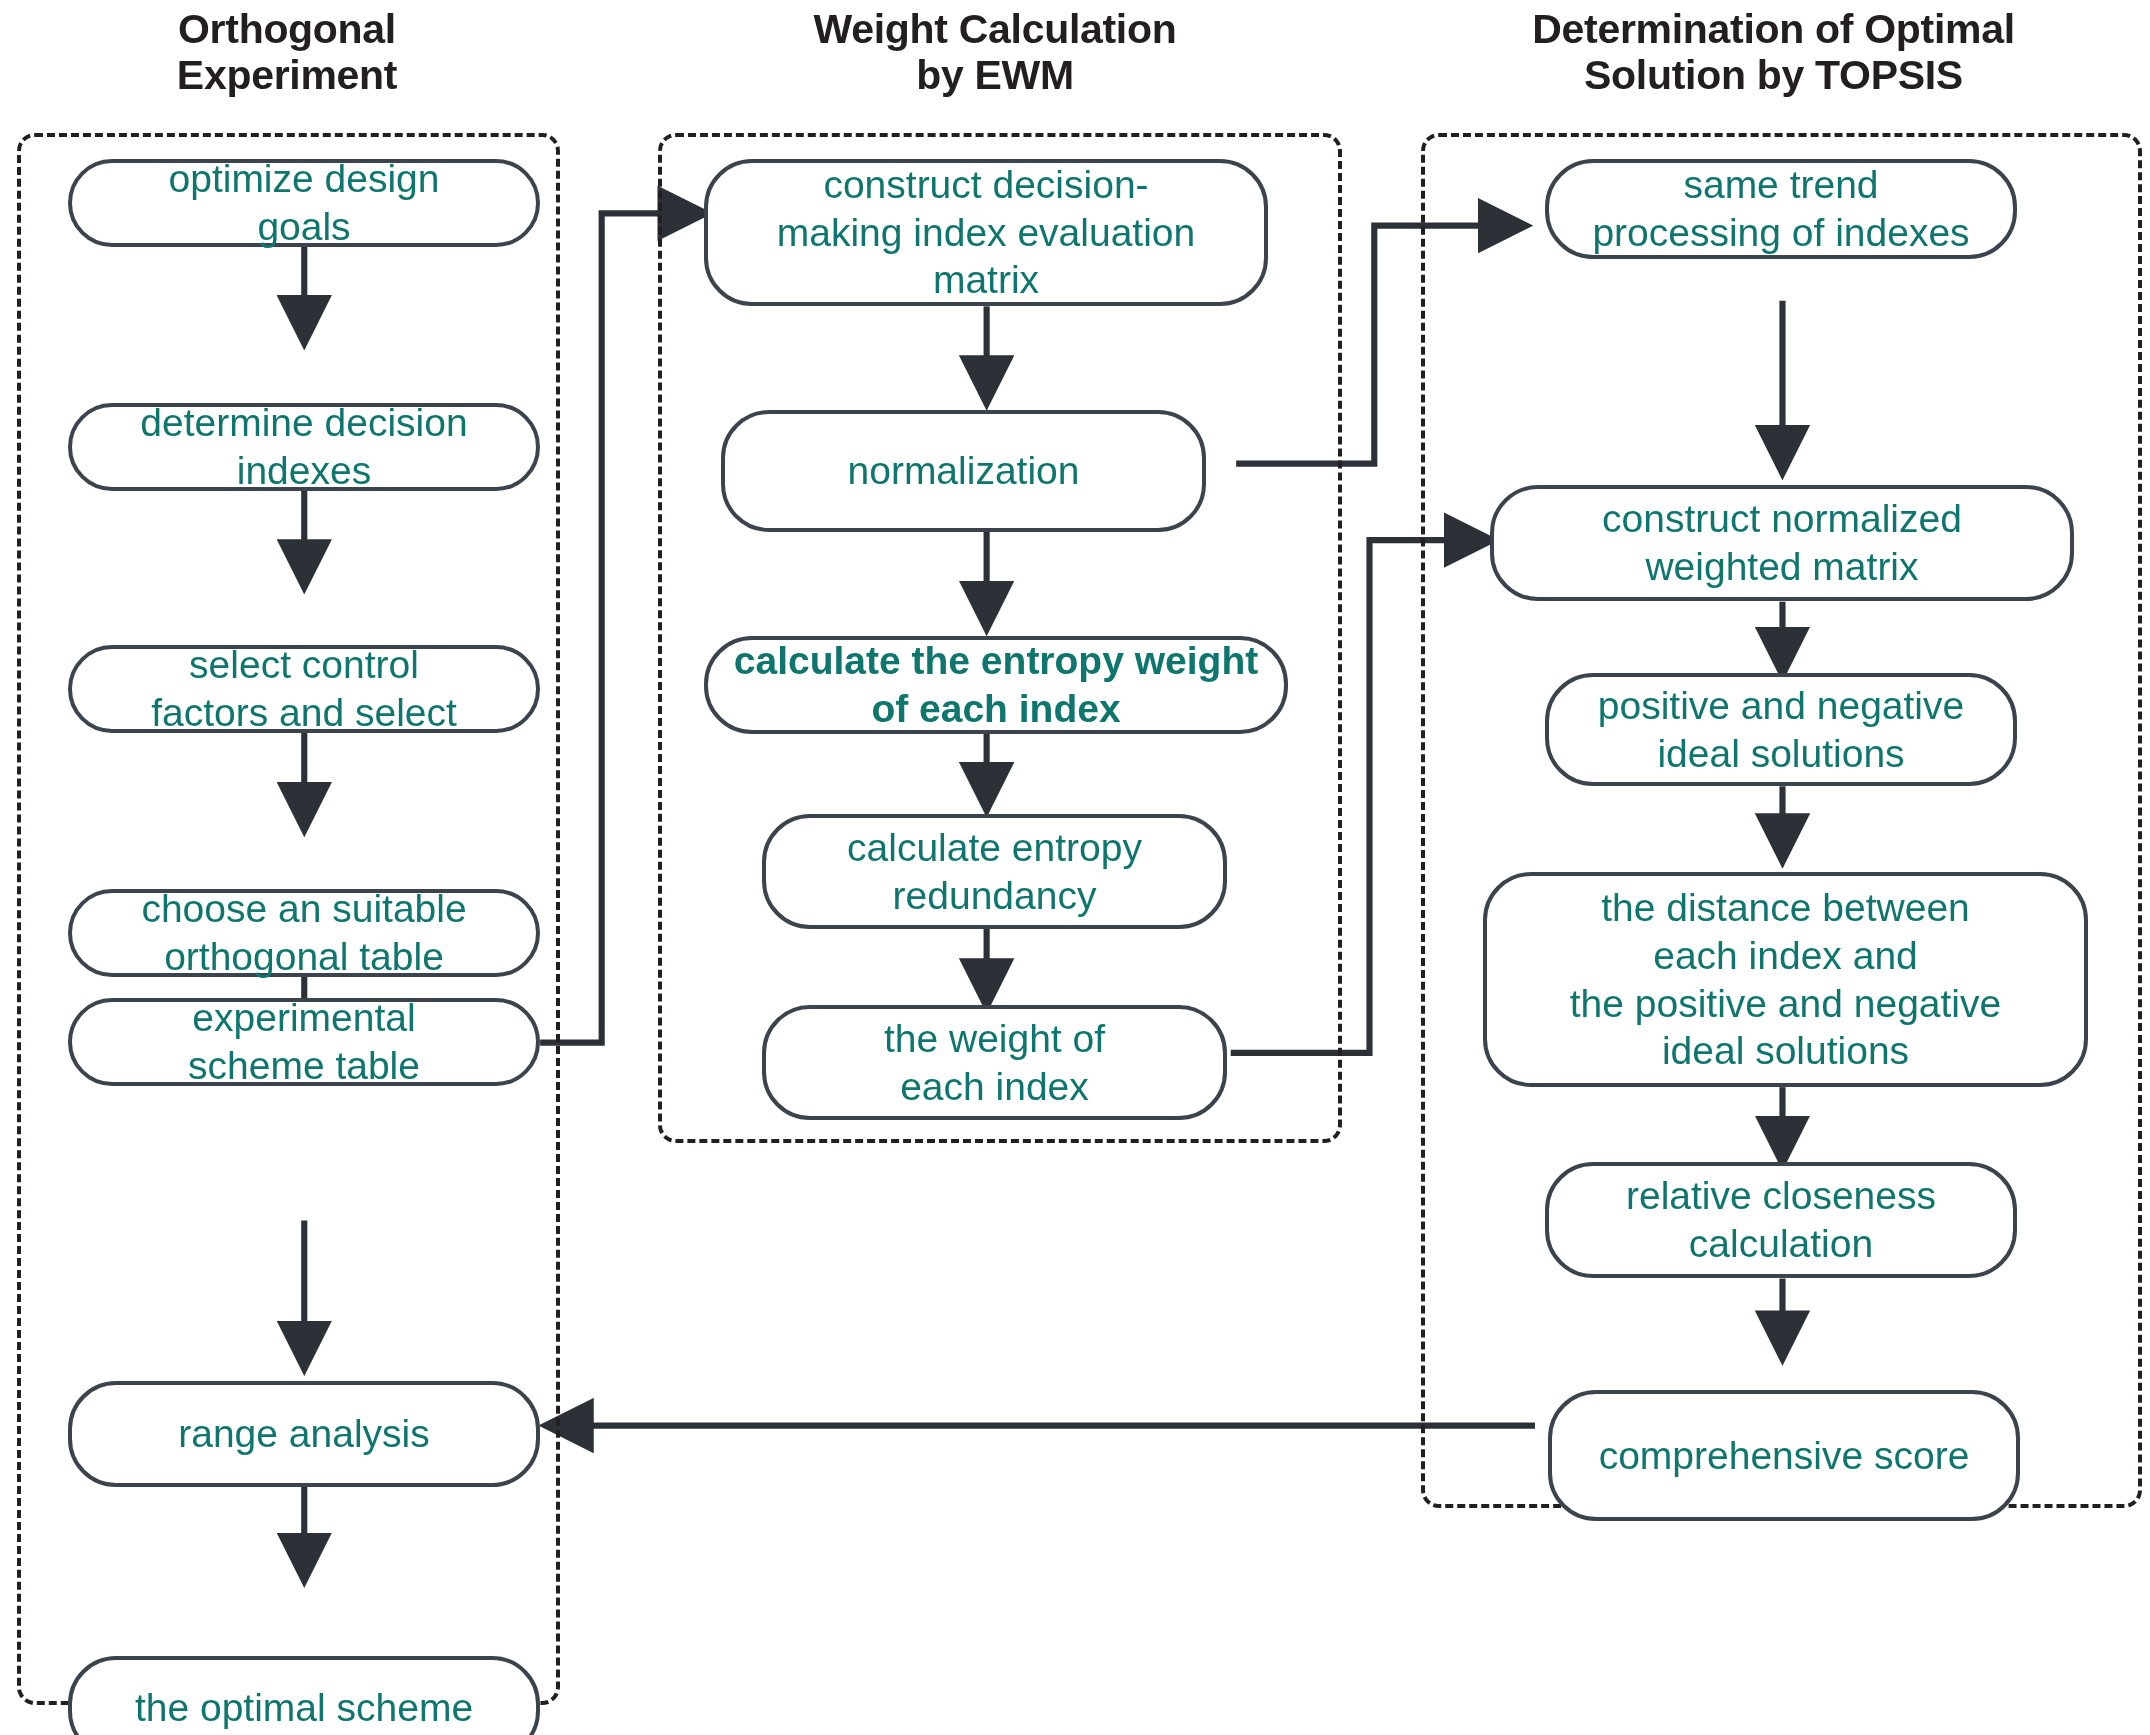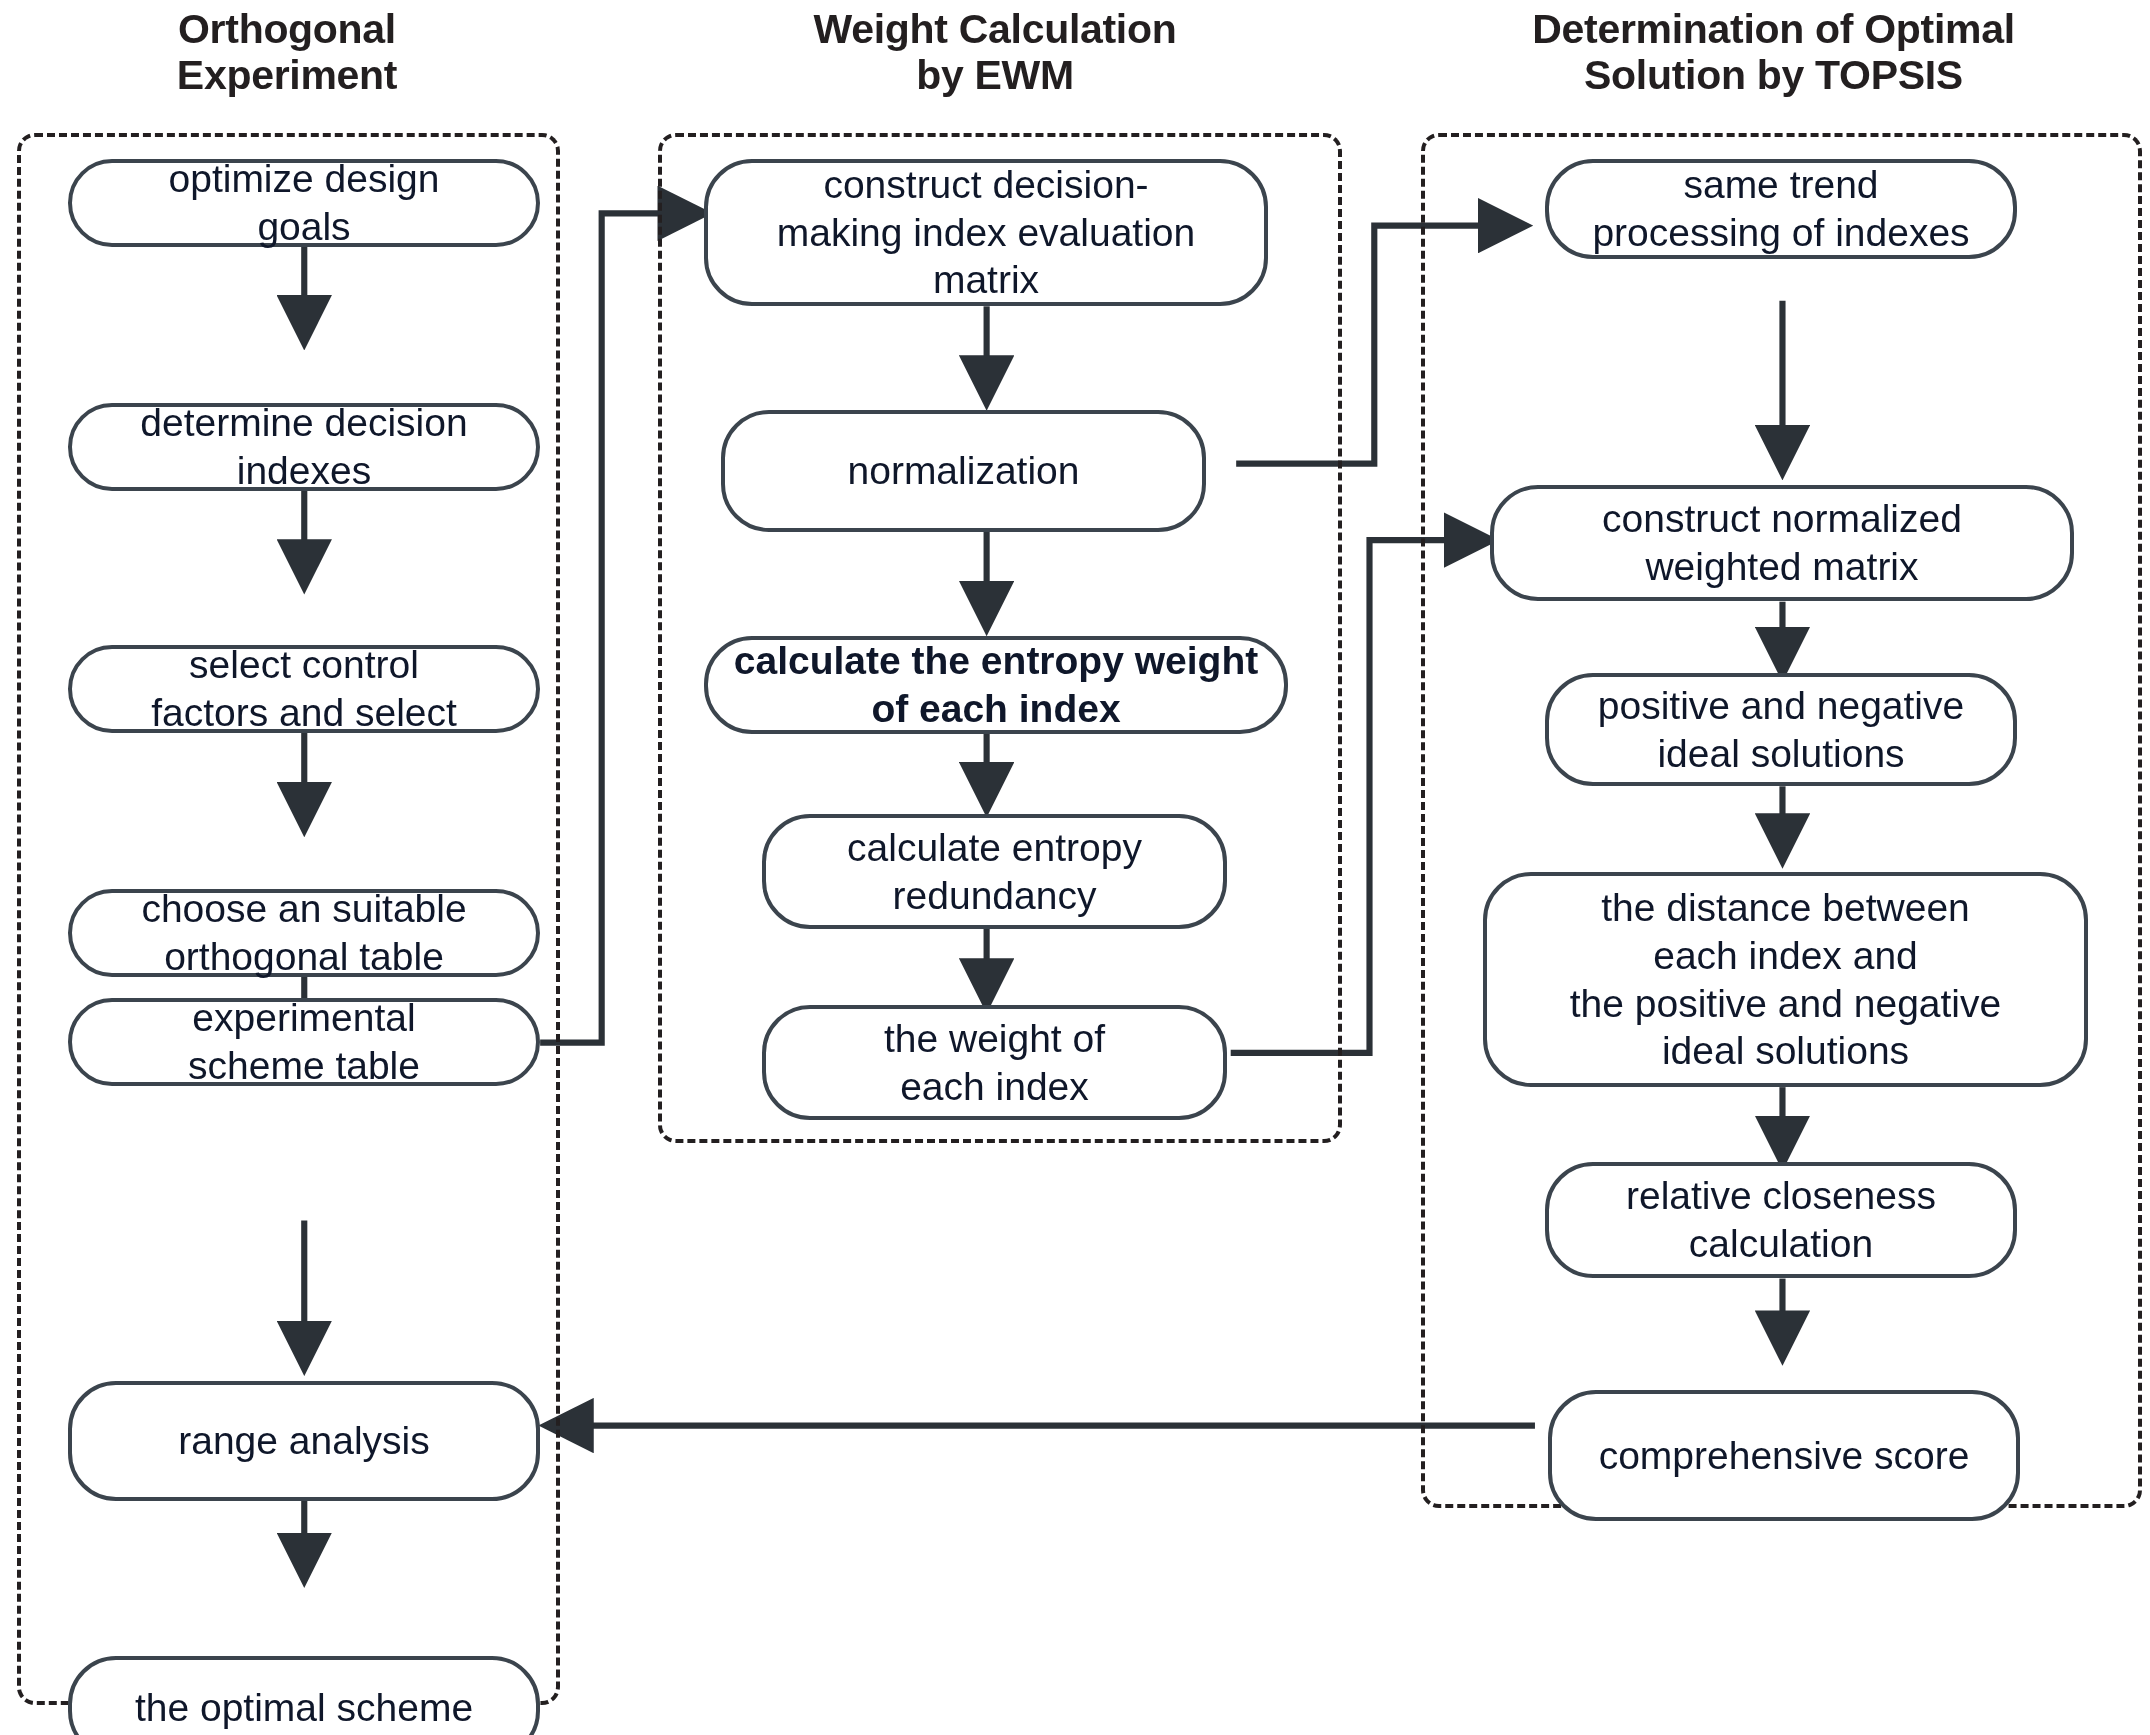--- a/index.html
+++ b/index.html
@@ -45,21 +45,21 @@
     box-sizing:border-box;
     border:4.1px solid #3b444d;
     border-radius:48px;
     background:#ffffff;
     display:flex;
     align-items:center;
     justify-content:center;
     text-align:center;
     font-size:39px;
     line-height:1.22;
-    color:#0f172a;
+    color:#0f766e;
     padding:2.7px 12.3px;
     white-space:pre-line;
   }
 </style>
 </head>
 <body>
 
 <div id="stage">
 
   <svg id="svg-layer" viewBox="0 0 3146 2539">
@@ -110,21 +110,21 @@
   <div class="node" style="left:68px; top:159px;  width:472px; height:88px;">optimize design
 goals</div>
   <div class="node" style="left:68px; top:403px;  width:472px; height:88px;">determine decision
 indexes</div>
   <div class="node" style="left:68px; top:645px;  width:472px; height:88px;">select control
 factors and select</div>
   <div class="node" style="left:68px; top:889px; width:472px; height:88px;">choose an suitable
 orthogonal table</div>
   <div class="node" style="left:68px; top:998px; width:472px; height:88px;">experimental
 scheme table</div>
-  <div class="node" style="left:68px; top:1381px; width:472px; height:120px;">range analysis</div>
+  <div class="node" style="left:68px; top:1381px; width:472px; height:106px;">range analysis</div>
   <div class="node" style="left:68px; top:1656px; width:472px; height:103px;">the optimal scheme</div>
 
   <div class="node" style="left:704px; top:159px;  width:564px; height:147px;">construct decision-
 making index evaluation
 matrix</div>
   <div class="node" style="left:721px; top:410px;  width:485px; height:122px;">normalization</div>
   <div class="node" style="left:704px; top:636px;  width:584px; height:98px;font-weight:bold;">calculate the entropy weight
 of each index</div>
   <div class="node" style="left:762px; top:814px; width:465px; height:115px;">calculate entropy
 redundancy</div>

